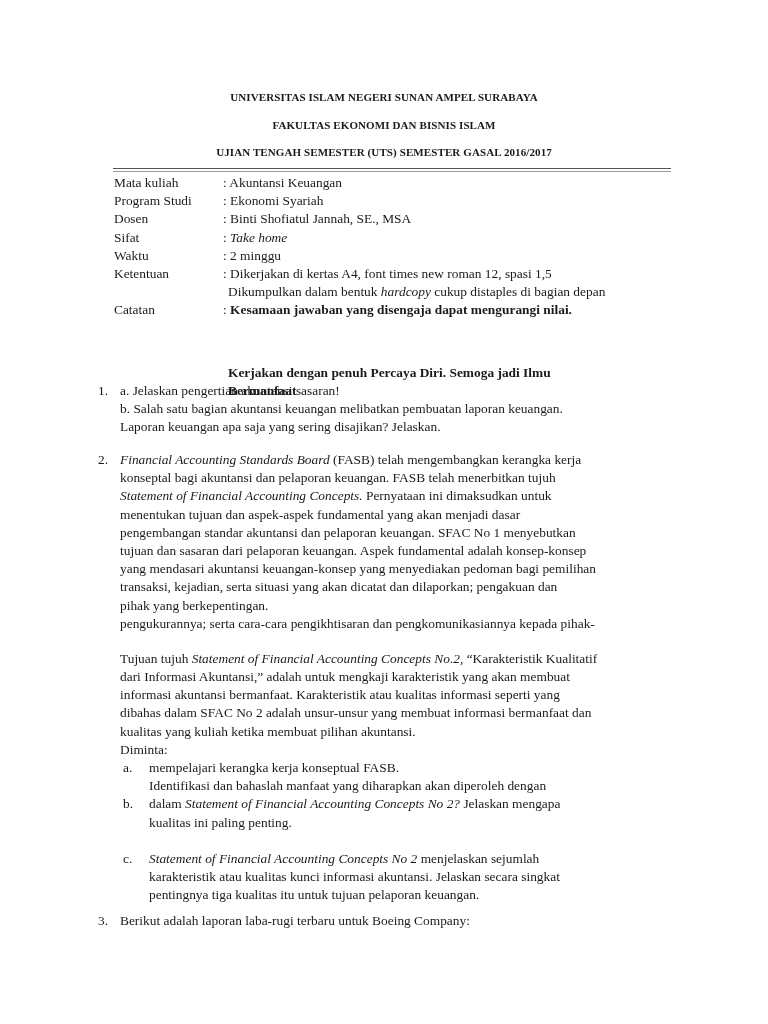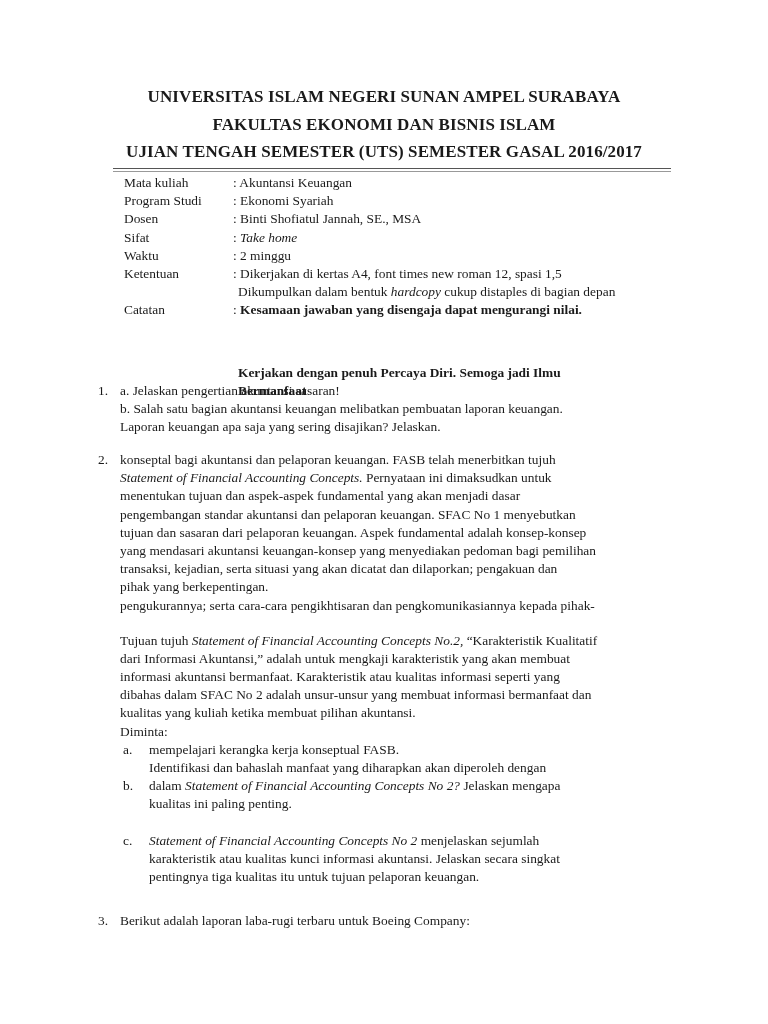--- a/index.html
+++ b/index.html
@@ -6,30 +6,30 @@
     body {
       width: 768px; height: 1024px; overflow: hidden; position: relative;
       font-family: "Liberation Serif", "DejaVu Serif", serif;
       color: #1a1a1a;
       font-size: 13.4px;
       line-height: 18.4px;
     }
     .page { position: absolute; left: 0; top: 0; width: 768px; height: 1024px; }
     .header-line {
       position: absolute; left: 0; width: 768px; text-align: center;
-      font-weight: bold; font-size: 17px; letter-spacing: 0.1px;
+      font-weight: bold; font-size: 11px; letter-spacing: 0.1px;
     }
     .h1 { top: 88px; }
     .h2 { top: 116px; }
     .h3 { top: 143px; }
     .rule {
       position: absolute; left: 113px; width: 558px; top: 168px;
       height: 2px; border-top: 1px solid #555; border-bottom: 1px solid #999;
     }
-    .info { position: absolute; left: 124px; top: 174px; width: 560px; }
+    .info { position: absolute; left: 114px; top: 174px; width: 560px; }
     .info-row { position: relative; height: 18.2px; white-space: nowrap; }
     .info-label { position: absolute; left: 0; }
     .info-value { position: absolute; left: 109px; }
     .info-cont { position: absolute; left: 114px; }
     .bold { font-weight: bold; margin-top: 44px; }
     .ital { font-style: italic; }
     .q { position: absolute; left: 98px; width: 590px; }
     .q-num { position: absolute; left: 0; top: 0; }
     .q-body { position: absolute; left: 22px; width: 560px; }
     .ln { white-space: nowrap; height: 18.2px; }
@@ -93,20 +93,21 @@
     <div class="q-body">
       <div class="ln">a. Jelaskan pengertian akuntansi sasaran!</div>
       <div class="ln">b. Salah satu bagian akuntansi keuangan melibatkan pembuatan laporan keuangan.</div>
       <div class="ln">Laporan keuangan apa saja yang sering disajikan? Jelaskan.</div>
     </div>
   </div>
 
   <div class="q" style="top:451px;">
     <span class="q-num">2.</span>
     <div class="q-body">
+      <div class="ln"><span class="ital">Financial Accounting Standards Board</span><span> (FASB) telah mengembangkan kerangka kerja</span></div>
       <div class="ln">konseptal bagi akuntansi dan pelaporan keuangan. FASB telah menerbitkan tujuh</div>
       <div class="ln"><span class="ital">Statement of Financial Accounting Concepts.</span><span> Pernyataan ini dimaksudkan untuk</span></div>
       <div class="ln">menentukan tujuan dan aspek-aspek fundamental yang akan menjadi dasar</div>
       <div class="ln">pengembangan standar akuntansi dan pelaporan keuangan. SFAC No 1 menyebutkan</div>
       <div class="ln">tujuan dan sasaran dari pelaporan keuangan. Aspek fundamental adalah konsep-konsep</div>
       <div class="ln">yang mendasari akuntansi keuangan-konsep yang menyediakan pedoman bagi pemilihan</div>
       <div class="ln">transaksi, kejadian, serta situasi yang akan dicatat dan dilaporkan; pengakuan dan</div>
       <div class="ln">pihak yang berkepentingan.</div>
       <div class="ln">pengukurannya; serta cara-cara pengikhtisaran dan pengkomunikasiannya kepada pihak-</div>
       <div style="height:17px;"></div>

